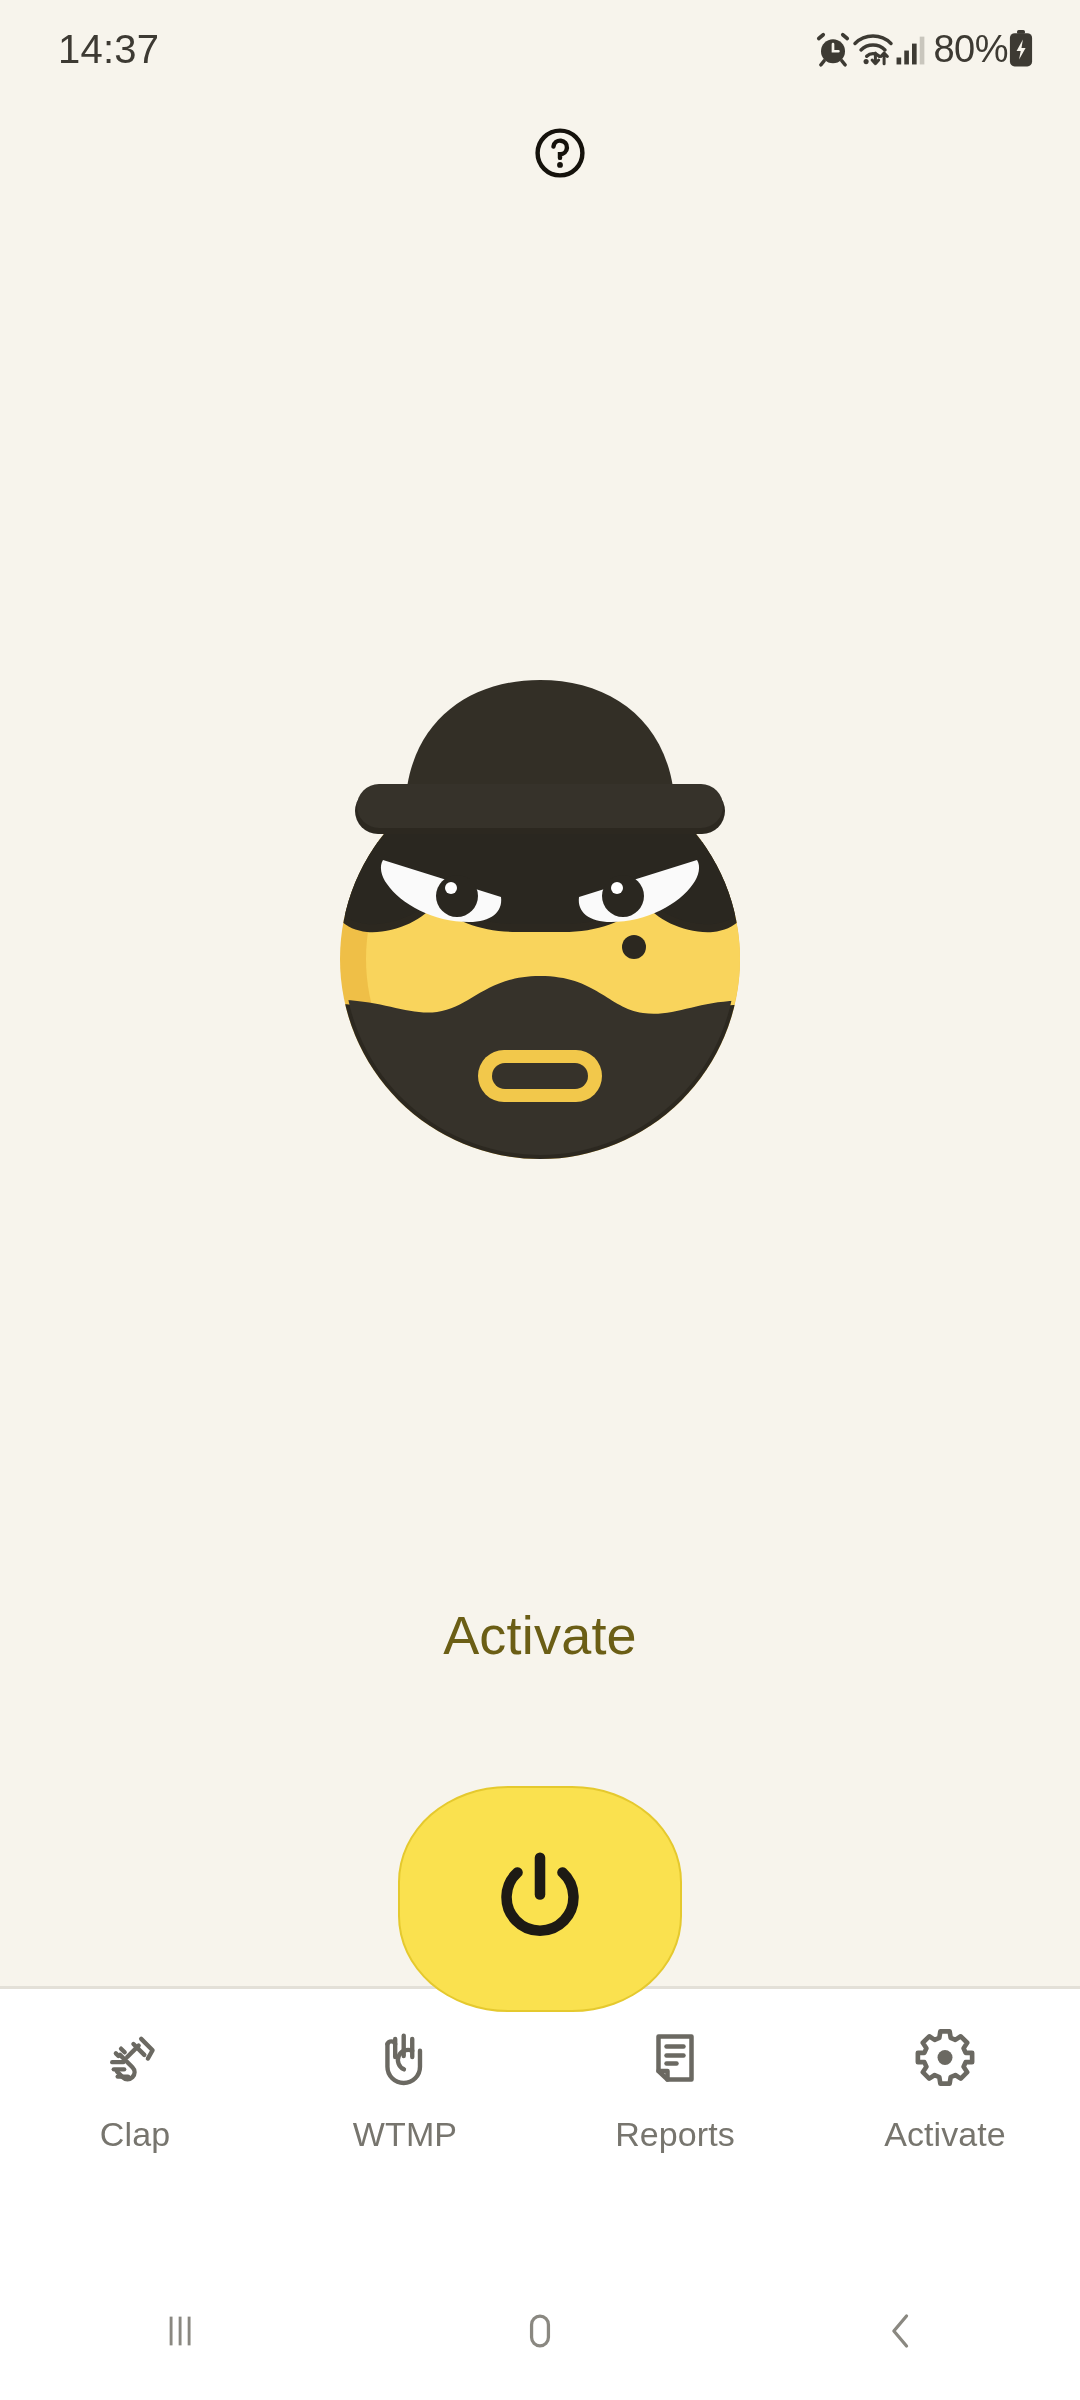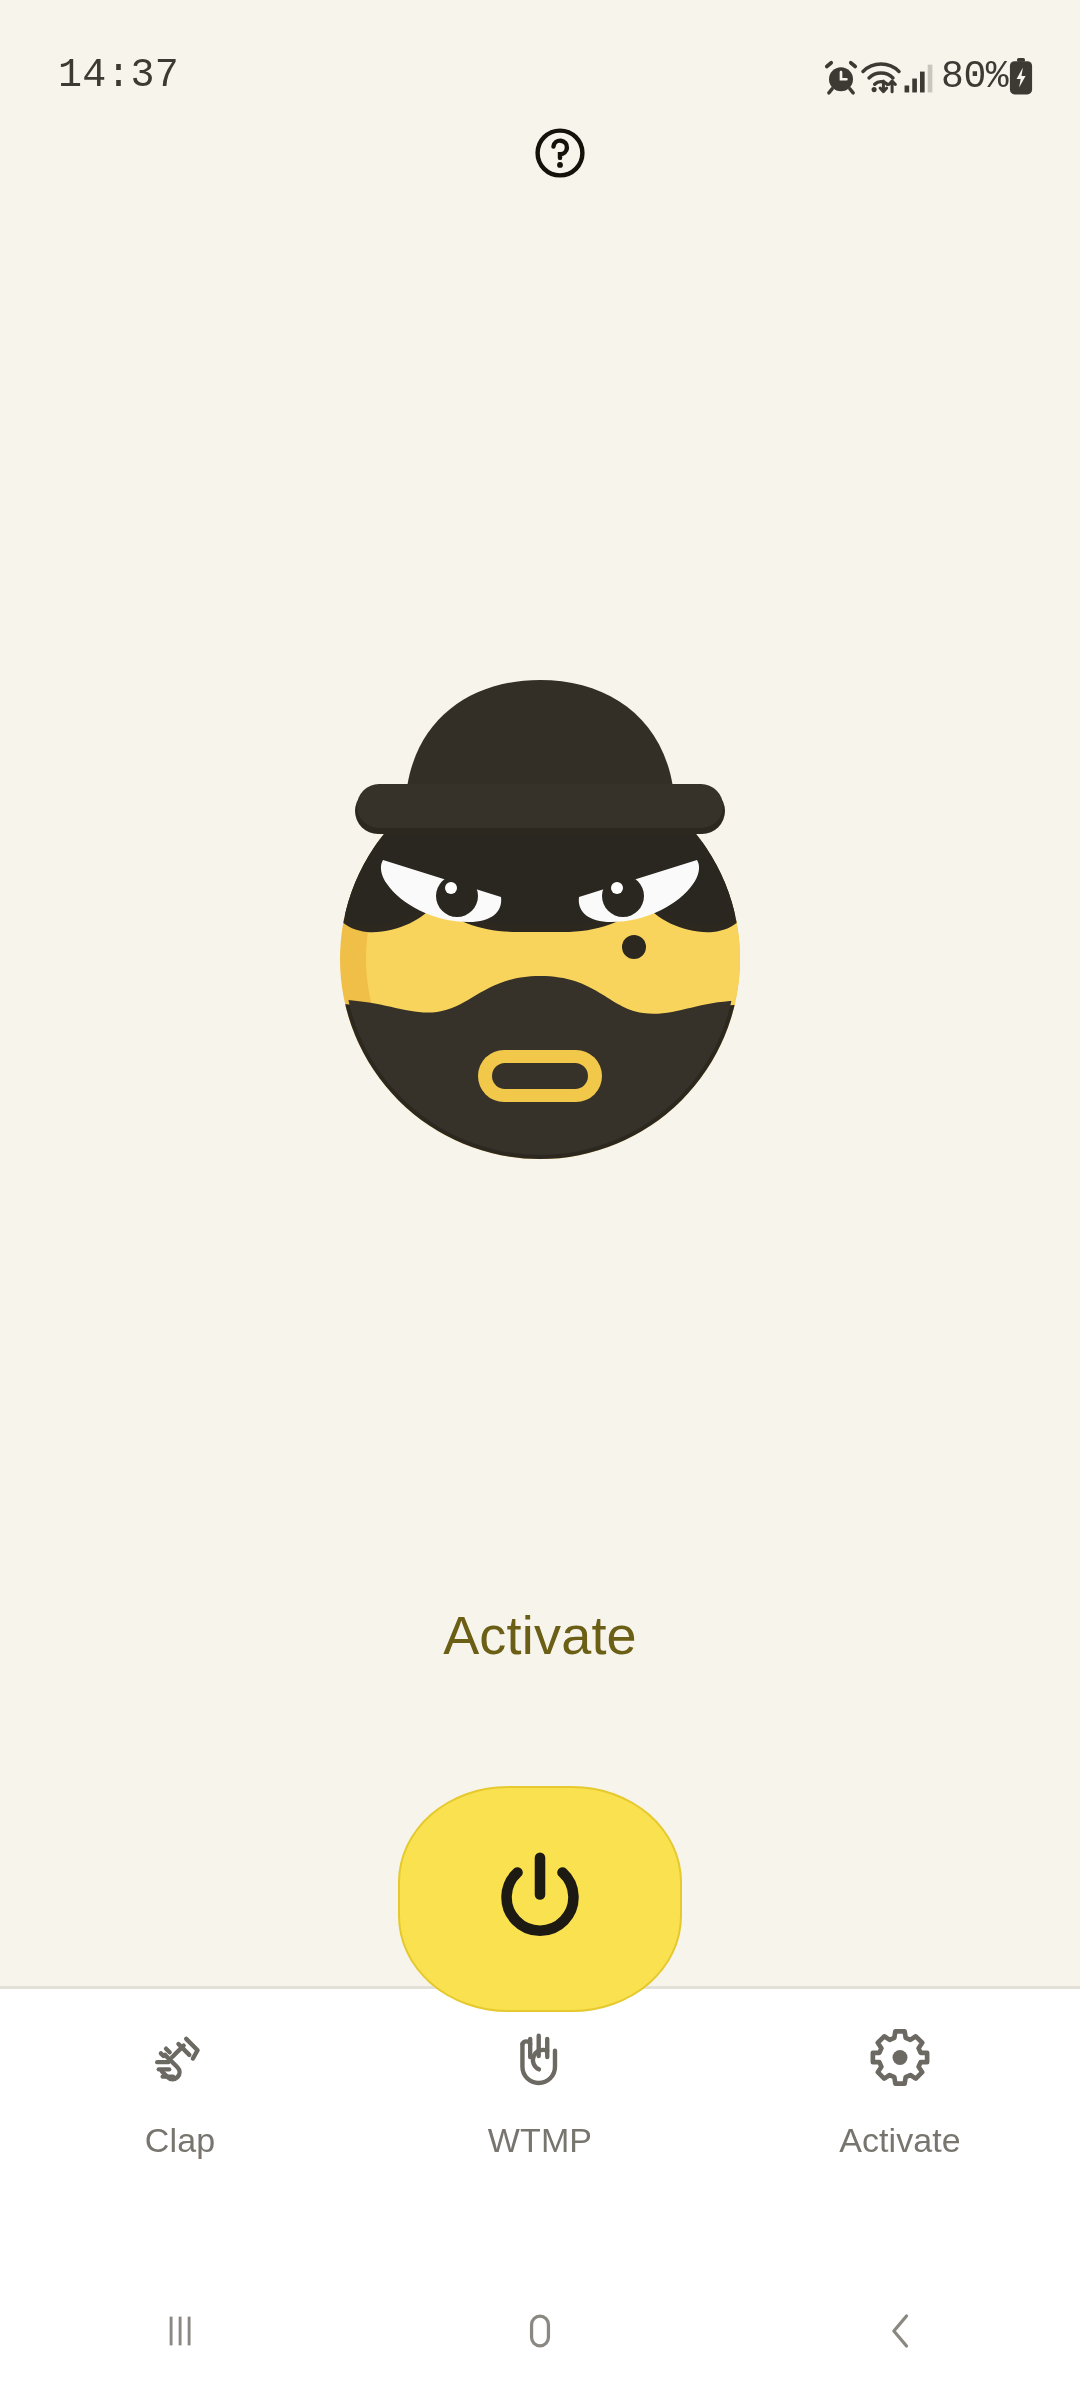--- a/index.html
+++ b/index.html
@@ -15,24 +15,23 @@
     position:relative;
     width:1080px; height:2400px;
     background:#F7F4EC;
     display:flex; flex-direction:column;
   }
 
   
   .statusbar {
     height:98px;
     flex:0 0 98px;
-    display:flex; align-items:flex-end;
+    display:flex; align-items:center;
     justify-content:space-between;
     padding:0 46px 0 58px;
-    font-family:Liberation Mono, monospace;
   }
   .status-time {
     font-size:40px;
     color:#3D3A33;
     letter-spacing:0.2px;
   }
   .status-icons {
     display:flex; align-items:center; gap:0;
   }
   .status-icons svg { display:block; }
@@ -109,21 +108,21 @@
     background:#FFFFFF;
     border-top:3px solid #E3E0D8;
     display:flex;
     align-items:flex-start;
     padding-top:26px;
   }
   .tab {
     flex:1 1 0;
     display:flex; flex-direction:column;
     align-items:center;
-    gap:20px;
+    gap:14px;
     cursor:pointer;
   }
   .tab-iconbox {
     width:110px; height:86px;
     display:flex; align-items:center; justify-content:center;
     border-radius:30px;
   }
   .tab.active .tab-iconbox {
     background:#FAF0A8;
     border:2px solid #DCC63C;
@@ -325,20 +324,34 @@
             <path d="M14.8 11.6 V4.6"></path>
             <path d="M5.2 6.6 V15.4 A6.1 6.1 0 0 0 17.8 15.4 V9.2"></path>
             <path d="M5.2 6.6 A1.6 1.6 0 0 1 8.2 6.6"></path>
             <path d="M14.8 9.2 A3 3 0 0 0 11.6 16.4"></path>
           </svg>
         </span>
       </div>
       <div class="tab-label">WTMP</div>
     </div>
 
+    <div class="tab">
+      <div class="tab-iconbox">
+        <span>
+          <svg width="60" height="60" viewBox="0 0 24 24" fill="none" stroke="#6B6962" stroke-width="1.8" stroke-linecap="round" stroke-linejoin="round">
+            <path d="M5.4 3.4 H18.6 V20.6 H9.0 L5.4 17.2 Z"></path>
+            <path d="M5.4 17.2 H9.0 V20.6"></path>
+            <path d="M8.6 7.4 H15.4"></path>
+            <path d="M8.6 11.0 H15.4"></path>
+            <path d="M8.6 14.2 H12.6"></path>
+          </svg>
+        </span>
+      </div>
+      <div class="tab-label">Reports</div>
+    </div>
 
 
     <div class="tab">
       <div class="tab-iconbox">
         <span>
           <svg width="62" height="62" viewBox="0 0 24 24" fill="none" stroke="#6B6962" stroke-width="1.8" stroke-linejoin="round">
             <path d="M10.2 2.8 H13.8 L14.2 5.3 L16.0 6.1 L18.1 4.7 L20.6 7.2 L19.2 9.3 L20.0 11.1 H22.5 V14.7 H20.0 L19.2 16.5 L20.6 18.6 L18.1 21.1 L16.0 19.7 L14.2 20.5 L13.8 23.0 H10.2 L9.8 20.5 L8.0 19.7 L5.9 21.1 L3.4 18.6 L4.8 16.5 L4.0 14.7 H1.5 V11.1 H4.0 L4.8 9.3 L3.4 7.2 L5.9 4.7 L8.0 6.1 L9.8 5.3 Z" transform="translate(0,-1.1) scale(1)"></path>
             <circle cx="12" cy="11.8" r="2.9" fill="#6B6962" stroke="none"></circle>
           </svg>
         </span>

